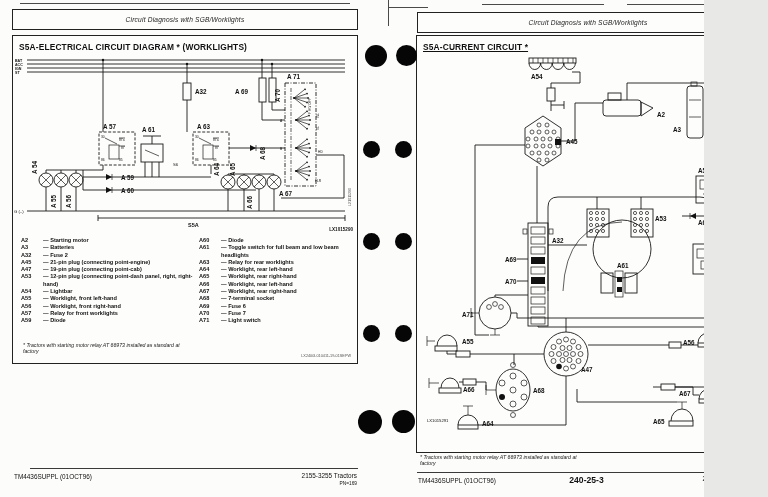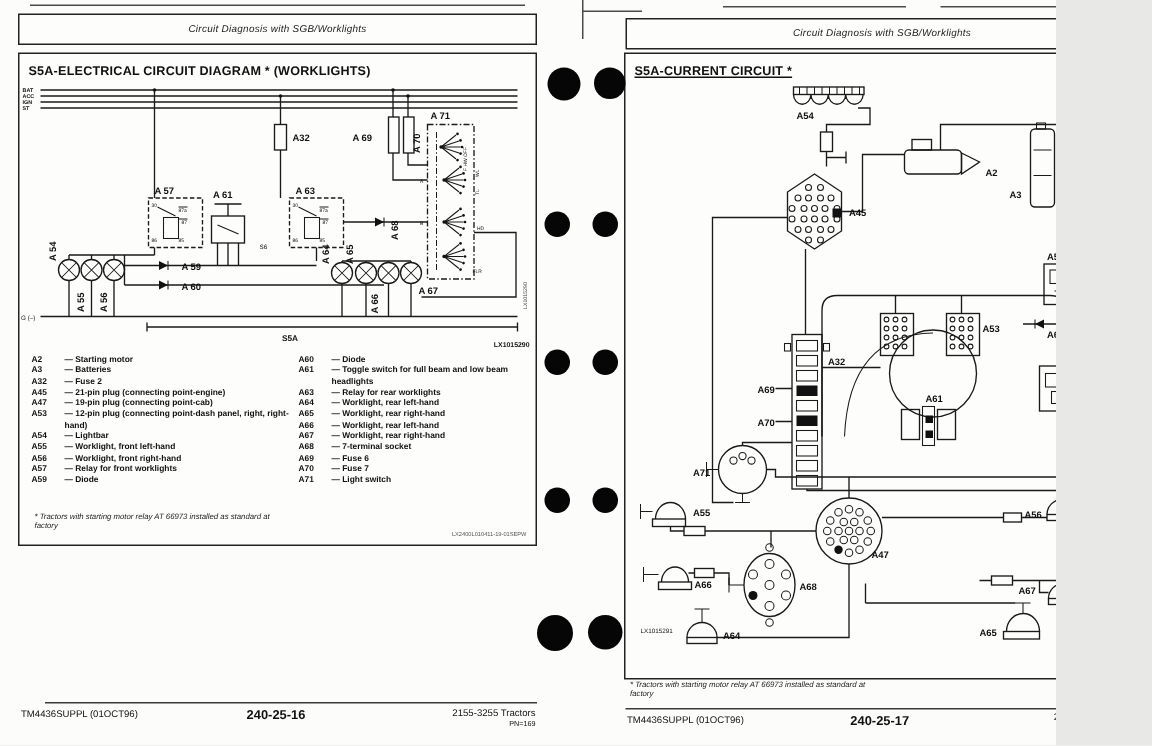--- a/index.html
+++ b/index.html
@@ -286,21 +286,20 @@
 
     <div class="footnote" style="left:10px;top:306px;width:260px;">
       <div>* Tractors with starting motor relay AT 66973 installed as standard at</div>
       <div>factory</div>
     </div>
     <div class="printcode" style="left:262px;top:318px;width:76px;">LX2400L010411-19-01SEPW</div>
   </div>
 
   <div class="rule" style="left:30px;top:468px;width:328px;"></div>
   <div class="ft-doc" style="left:14px;top:473px;">TM4436SUPPL (01OCT96)</div>
-  <div class="ft-page" style="left:12px;top:471px;width:344px;">240-25-16</div>
   <div class="ft-right" style="left:250px;top:472px;width:107px;">
     <div>2155-3255 Tractors</div>
     <div class="ft-pn">PN=169</div>
   </div>
 
   <div class="hdrbox" style="left:417px;top:12px;width:340px;height:19px;">
     <span class="hdrtext">Circuit Diagnosis with SGB/Worklights</span>
   </div>
 
   <div class="pagebox" style="left:416px;top:35px;width:341px;height:416px;">
@@ -568,21 +567,21 @@
   </div>
 
   <div class="footnote" style="left:420px;top:454px;width:270px;">
     <div>* Tractors with starting motor relay AT 66973 installed as standard at</div>
     <div>factory</div>
   </div>
   <div class="printcode" style="left:680px;top:464px;width:78px;">LX2400L010412-19-01SEPW</div>
 
   <div class="rule" style="left:417px;top:472px;width:340px;"></div>
   <div class="ft-doc" style="left:418px;top:477px;">TM4436SUPPL (01OCT96)</div>
-  <div class="ft-page" style="left:416px;top:475px;width:341px;">240-25-17</div>
+  <div class="ft-page" style="left:416px;top:475px;width:341px;">240-25-3</div>
   <div class="ft-right" style="left:650px;top:475px;width:108px;">
     <div>2155-3255 Tractors</div>
     <div class="ft-pn">PN=170</div>
   </div>
 
   <div class="dot" style="left:365px;top:45px;width:22px;height:22px;"></div>
   <div class="dot" style="left:396px;top:45px;width:21px;height:21px;"></div>
   <div class="dot" style="left:363px;top:141px;width:17px;height:17px;"></div>
   <div class="dot" style="left:395px;top:141px;width:17px;height:17px;"></div>
   <div class="dot" style="left:363px;top:233px;width:17px;height:17px;"></div>

